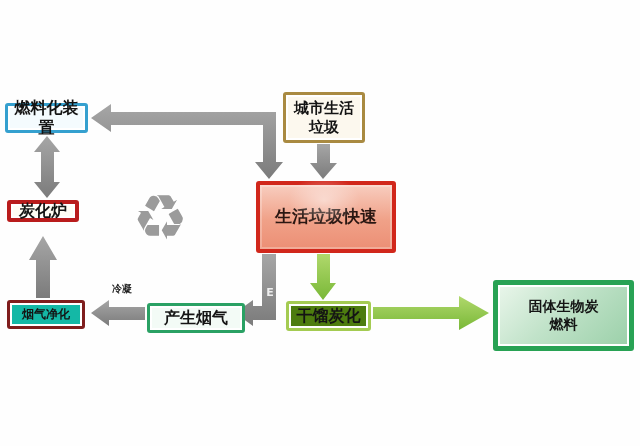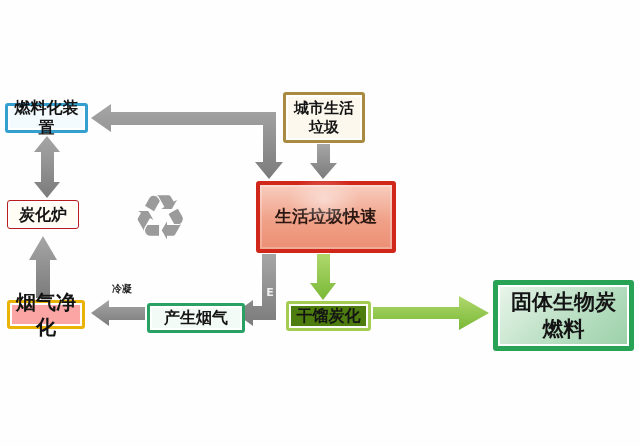--- a/index.html
+++ b/index.html
@@ -20,37 +20,37 @@
     justify-content:center;
     text-align:center;
     font-weight:bold;
     color:#141414;
     border-radius:3px;
     box-shadow:inset 0 0 0 2px #ffffff;
     line-height:1.25;
     box-sizing:border-box;
   }
   .node-beidou{left:5px;top:103px;width:83px;height:30px;border:3px solid #35a0cf;background:#f4fbfe;font-size:16px;}
-  .node-furnace{left:7px;top:200px;width:72px;height:29px;border:1px solid #b91c1c;background:#fffdf4;font-size:16px;text-align:center;}
-  .node-purify{left:7px;top:300px;width:78px;height:29px;border:3px solid #eab308;background:#fca5a5;font-size:20px;}
+  .node-furnace{left:7px;top:200px;width:72px;height:22px;border:4px solid #b91c1c;background:#fffdf4;font-size:16px;text-align:center;}
+  .node-purify{left:7px;top:300px;width:78px;height:29px;border:3px solid #7f1d1d;background:#14b8a6;font-size:12px;}
   .node-waste{left:283px;top:92px;width:82px;height:51px;border:3px solid #a98a41;background:#fcf8ee;font-size:15px;}
   .node-device{
     left:256px;top:181px;width:140px;height:72px;
     border:4px solid #d1271b;
     background:linear-gradient(180deg,#f8cdbf 0%,#f0a188 55%,#ec8f75 100%);
     font-size:17px;color:#2a1712;
     box-shadow:inset 0 0 0 2px rgba(255,255,255,0.25);
   }
   .node-flue{left:147px;top:303px;width:98px;height:30px;border:3px solid #2aa164;background:#f3fbf6;font-size:16px;}
   .node-distill{left:286px;top:301px;width:85px;height:30px;border:3px solid #a4cb52;background:#4d7c0f;font-size:16px;}
   .node-biochar{
     left:493px;top:280px;width:141px;height:71px;
     border:5px solid #28a254;
     background:linear-gradient(135deg,#eaf6eb 0%,#c2e3ca 45%,#9bd0a9 100%);
-    font-size:21px;
+    font-size:14px;
   }
   .edge-label{
     position:absolute;z-index:2;
     left:100px;top:282px;width:44px;
     font-size:10px;font-weight:bold;color:#191919;text-align:center;
   }
   .recycle{
     position:absolute;z-index:2;
     left:122px;top:180px;width:76px;height:76px;
     font-family:"DejaVu Sans",sans-serif;

